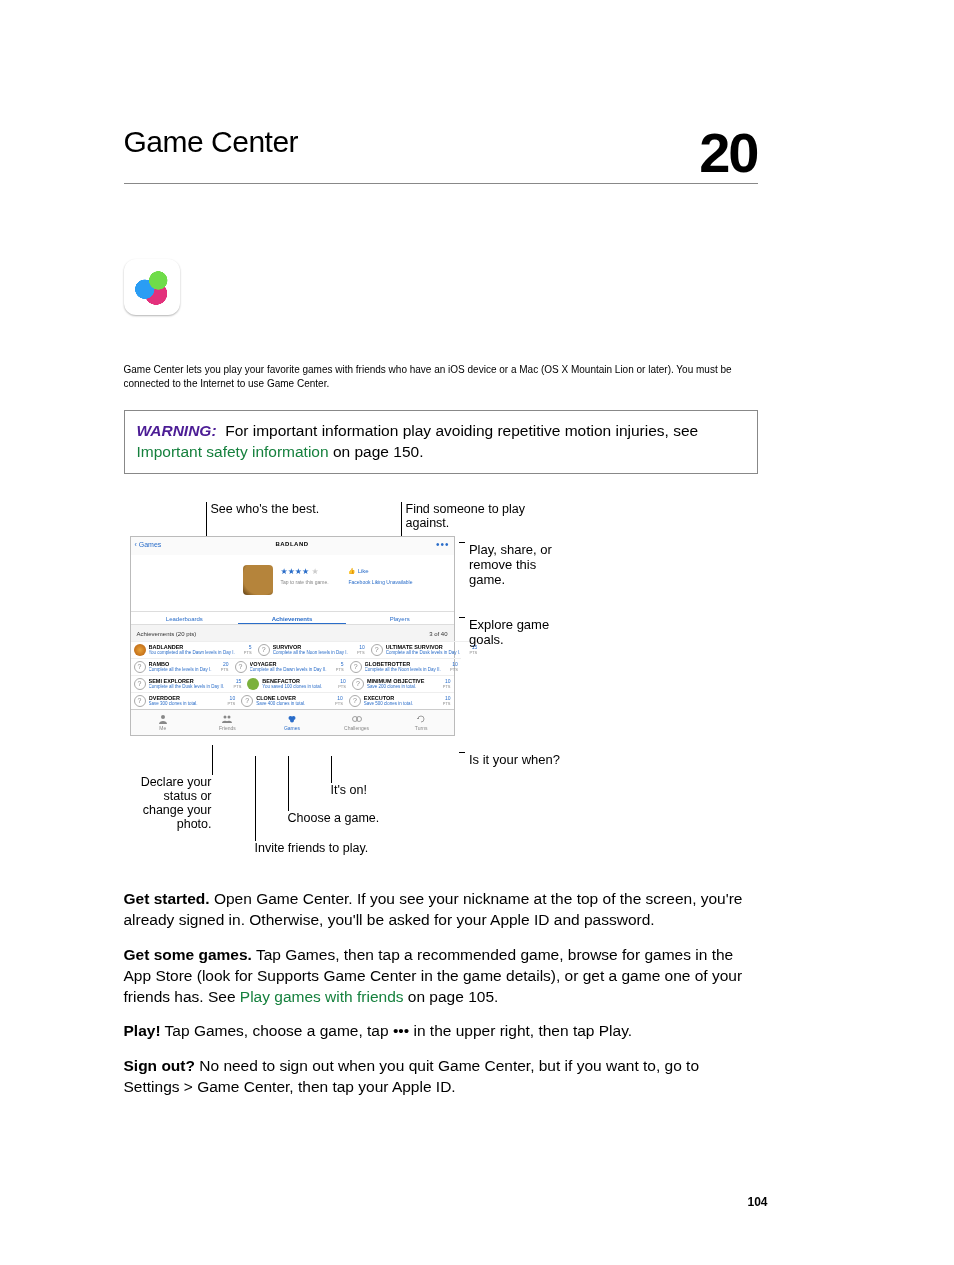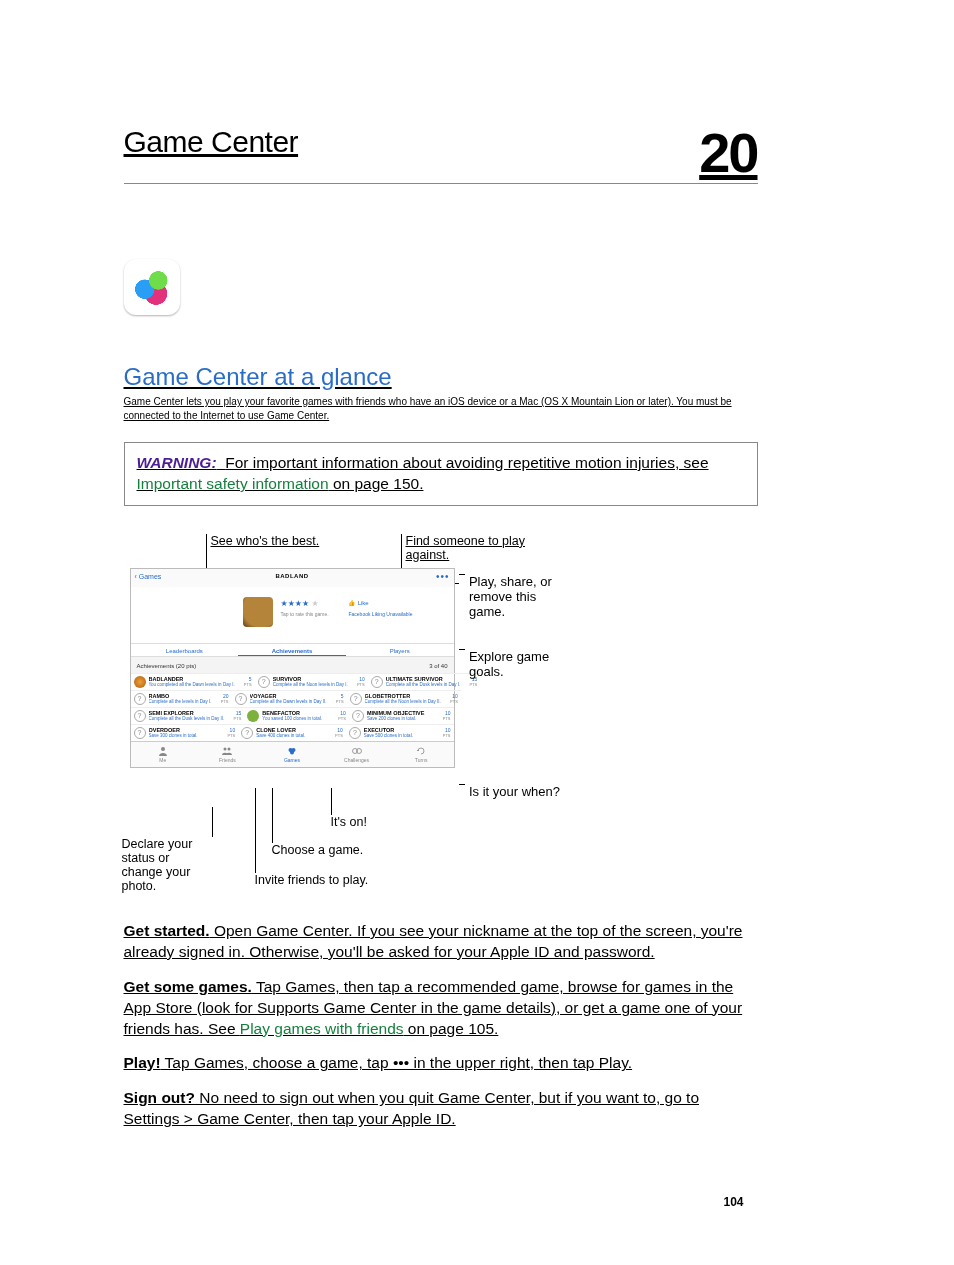--- a/index.html
+++ b/index.html
@@ -1,17 +1,17 @@
 <!DOCTYPE html>
 <html><head>
 <meta charset="utf-8">
 <style>
   * { box-sizing: border-box; margin: 0; padding: 0; }
   body { font-family: "Helvetica Neue", Arial, sans-serif; color: #000; background: #fff; }
-  .page { width: 861px; min-height: 1265px; margin: 0 auto; padding: 125px 150px 50px 77px; position: relative; text-decoration: underline; }
+  .page { width: 861px; min-height: 1265px; margin: 0 auto; padding: 125px 150px 50px 77px; position: relative; }
   .chapter-head { display: flex; justify-content: space-between; align-items: flex-start; border-bottom: 0.5px solid #888; padding-bottom: 2px; margin-bottom: 75px; }
   .chapter-title { font-size: 30px; font-weight: 500; letter-spacing: -0.5px; }
   .chapter-num { font-size: 56px; font-weight: 700; line-height: 1; letter-spacing: -2px; }
   .app-icon { width: 56px; height: 56px; border-radius: 12px; background: #fff; box-shadow: 0 1px 2px rgba(0,0,0,0.3); position: relative; overflow: hidden; margin-bottom: 48px; }
   .app-icon::before { content: ""; position: absolute; width: 80%; height: 80%; left: 10%; top: 10%; background: radial-gradient(circle at 65% 35%, #6fdc4a 0 22%, transparent 23%), radial-gradient(circle at 35% 55%, #2a9df4 0 25%, transparent 26%), radial-gradient(circle at 60% 65%, #e3317c 0 28%, transparent 29%), radial-gradient(circle at 55% 45%, #ffd400 0 18%, transparent 19%); border-radius: 50%; }
   h2.sect { color: #2a6dc9; font-size: 24px; font-weight: 400; margin-bottom: 4px; }
   .body-text { font-size: 10px; line-height: 1.35; margin-bottom: 13px; }
   .warning-box { border: 0.5px solid #888; padding: 10px 12px; margin: 20px 0 28px 0; font-size: 15.5px; line-height: 1.35; }
   .warn-label { color: #4c1d95; font-style: italic; font-weight: 600; }
   .link { color: #15803d; }
@@ -51,38 +51,37 @@
   .tb-ic { display: block; margin: 0 auto 1px auto; width: 10px; height: 10px; }
   .side-callouts { display: inline-block; vertical-align: top; font-size: 13px; margin-left: 6px; }
   .side-co { position: relative; padding-left: 4px; }
   .side-co::before { content: ""; position: absolute; left: -6px; width: 6px; height: 0.5px; background: #000; }
   .bottom-callouts { font-size: 12.5px; margin-top: 2px; position: relative; height: 90px; }
   .bc { position: absolute; }
   .bc .stem { position: absolute; width: 0.5px; background: #000; }
   .bc-label { white-space: nowrap; }
   .tasks p { margin-bottom: 14px; font-size: 15.5px; line-height: 1.35; }
   .tasks b { font-weight: 700; margin-top: 32px; }
-  .page-num { position: absolute; right: 164px; bottom: 56px; font-size: 12px; font-weight: 600; }
+  .page-num { position: absolute; right: 140px; bottom: 56px; font-size: 12px; font-weight: 600; }
 </style>
 </head>
 <body>
 
 <div class="page">
   <div class="chapter-head">
     <div class="chapter-title">Game Center</div>
     <div class="chapter-num">20</div>
   </div>
 
   <div class="app-icon"></div>
 
-  <h2 class="sect">Game Center at a glance</h2>
   <p class="body-text">Game Center lets you play your favorite games with friends who have an iOS device or a Mac (OS X Mountain Lion or later). You must be connected to the Internet to use Game Center.</p>
 
   <div class="warning-box">
-    <span class="warn-label">WARNING:</span>&nbsp;&nbsp;<span>For important information about avoiding repetitive motion injuries, see </span><span class="link">Important safety information</span><span> on page 150.</span>
+    <span class="warn-label">WARNING:</span>&nbsp;&nbsp;<span>For important information play avoiding repetitive motion injuries, see </span><span class="link">Important safety information</span><span> on page 150.</span>
   </div>
 
   <div class="figure-wrap">
     <div class="callout-row">
       <div class="co" style="width:195px;">See who's the best.</div>
       <div class="co" style="width:170px;">Find someone to play against.</div>
     </div>
 
     <div style="white-space:nowrap;">
       <div class="screenshot">
@@ -241,29 +240,29 @@
       </div>
 
       <div class="side-callouts">
         <div class="side-co" style="margin-top:6px; width:100px; white-space:normal;">Play, share, or remove this game.</div>
         <div class="side-co" style="margin-top:30px; width:100px; white-space:normal;">Explore game goals.</div>
         <div class="side-co" style="margin-top:105px;">Is it your when?</div>
       </div>
     </div>
 
     <div class="bottom-callouts">
-      <div class="bc" style="left:-6px; top:36px; width:90px;">
+      <div class="bc" style="left:-6px; top:6px; text-align:right; width:90px;">
         <div class="stem" style="left:90px; top:-30px; height:30px;"></div>
         <div class="bc-label" style="white-space:normal;">Declare your status or change your photo.</div>
       </div>
       <div class="bc" style="left:127px; top:72px;">
         <div class="stem" style="left:0; top:-85px; height:85px;"></div>
         <div class="bc-label">Invite friends to play.</div>
       </div>
-      <div class="bc" style="left:144px; top:42px;text-align:right;">
+      <div class="bc" style="left:160px; top:42px;text-align:right;">
         <div class="stem" style="left:0; top:-55px; height:55px;"></div>
         <div class="bc-label">Choose a game.</div>
       </div>
       <div class="bc" style="left:203px; top:14px;">
         <div class="stem" style="left:0; top:-27px; height:27px;"></div>
         <div class="bc-label">It's on!</div>
       </div>
     </div>
   </div>
 

